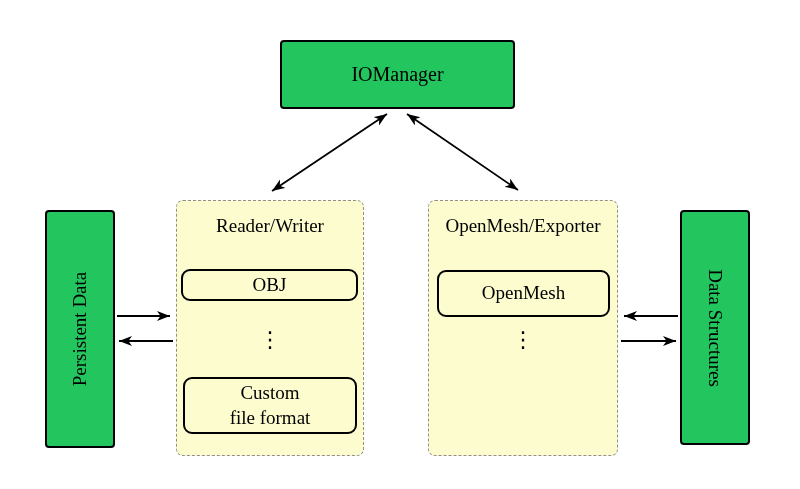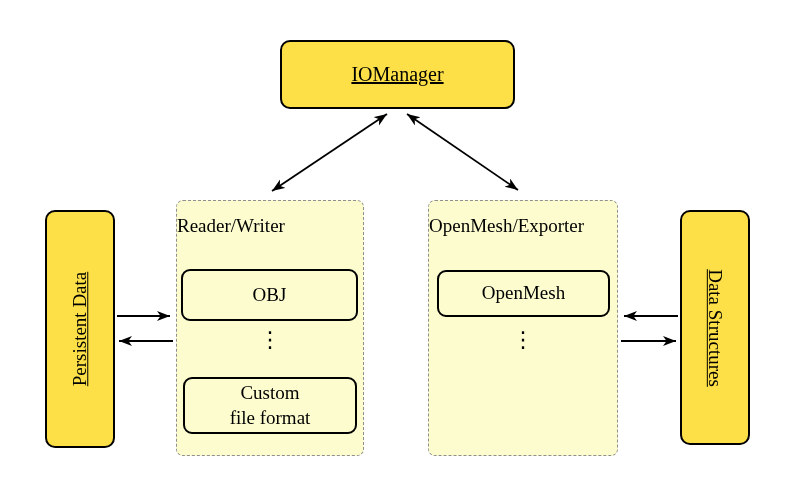--- a/index.html
+++ b/index.html
@@ -19,28 +19,27 @@
   .arrow-layer {
     position: absolute;
     left: 0; top: 0;
     width: 800px; height: 489px;
     pointer-events: none;
   }
   
   .node {
     position: absolute;
     box-sizing: border-box;
-    background: #fde047;
+    background: #22c55e;
     border: 2.5px solid #000000;
-    border-radius: 10px;
+    border-radius: 4px;
     display: flex;
     align-items: center;
     justify-content: center;
     font-size: 20px;
-    text-decoration: underline;
   }
   .node-iomanager { left: 280px; top: 40px; width: 235px; height: 69px; }
   .node-persistent { left: 45px; top: 210px; width: 70px; height: 238px; }
   .node-datastructures { left: 680px; top: 210px; width: 70px; height: 235px; }
   .rot-ccw { transform: rotate(-90deg); white-space: nowrap; font-size: 19px; }
   .rot-cw  { transform: rotate(90deg);  white-space: nowrap; font-size: 19px; }
 
   
   .group {
     position: absolute;
@@ -49,39 +48,39 @@
     border: 1.6px dashed #8f8f8f;
     border-radius: 7px;
   }
   .group-rw { left: 176px; top: 200px; width: 188px; height: 256px; }
   .group-ie { left: 428px; top: 200px; width: 190px; height: 256px; }
   .group-title {
     position: absolute;
     top: 14px;
     left: 0;
     width: 100%;
-    text-align: left;
+    text-align: center;
     font-size: 19px;
   }
   
   .inner {
     position: absolute;
     box-sizing: border-box;
     background: #fcfccf;
     border: 2.2px solid #000000;
     border-radius: 9px;
     display: flex;
     align-items: center;
     justify-content: center;
     text-align: center;
     font-size: 19px;
     line-height: 1.3;
     white-space: pre-line;
   }
-  .rw-top    { left: 4px;  top: 68px;  width: 177px; height: 52px; }
+  .rw-top    { left: 4px;  top: 68px;  width: 177px; height: 32px; }
   .rw-bottom { left: 6px;  top: 176px; width: 174px; height: 57px; justify-content: center; }
   .ie-top    { left: 8px;  top: 69px;  width: 173px; height: 47px; }
   .ie-bottom { left: 4px;  top: 176px; width: 177px; height: 57px; }
   .dots {
     position: absolute;
     top: 128px;
     left: 0;
     width: 100%;
     text-align: center;
     font-size: 22px;

